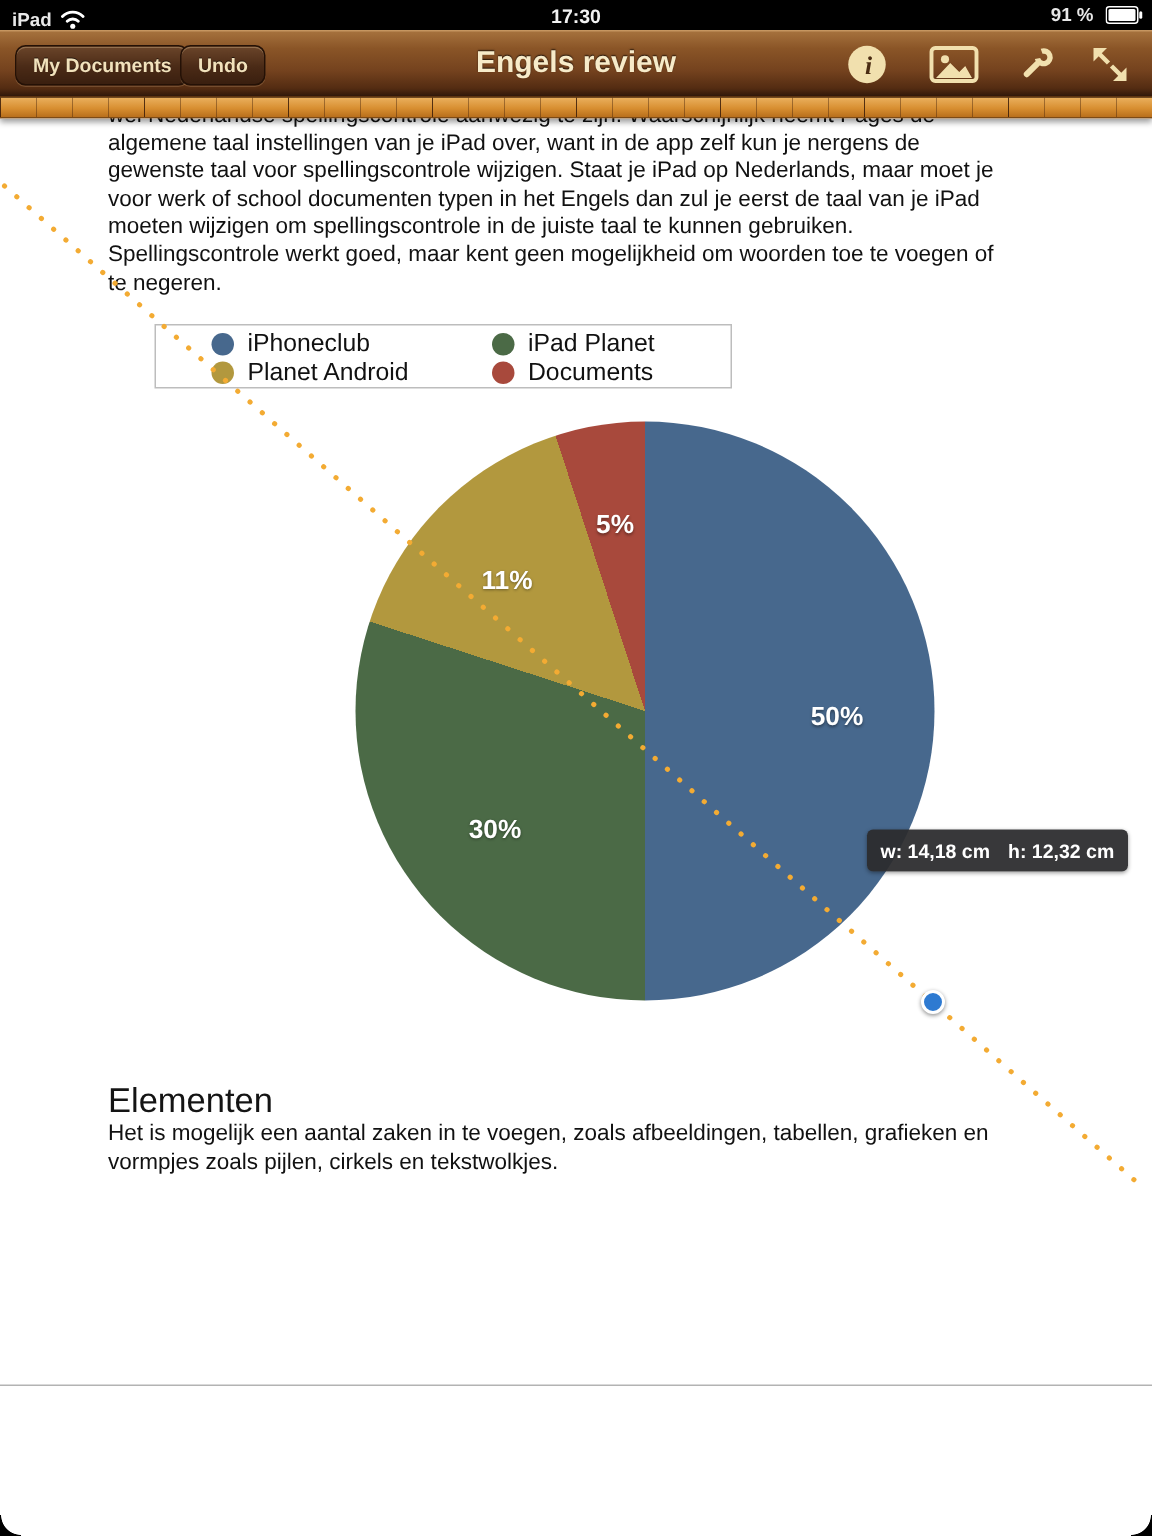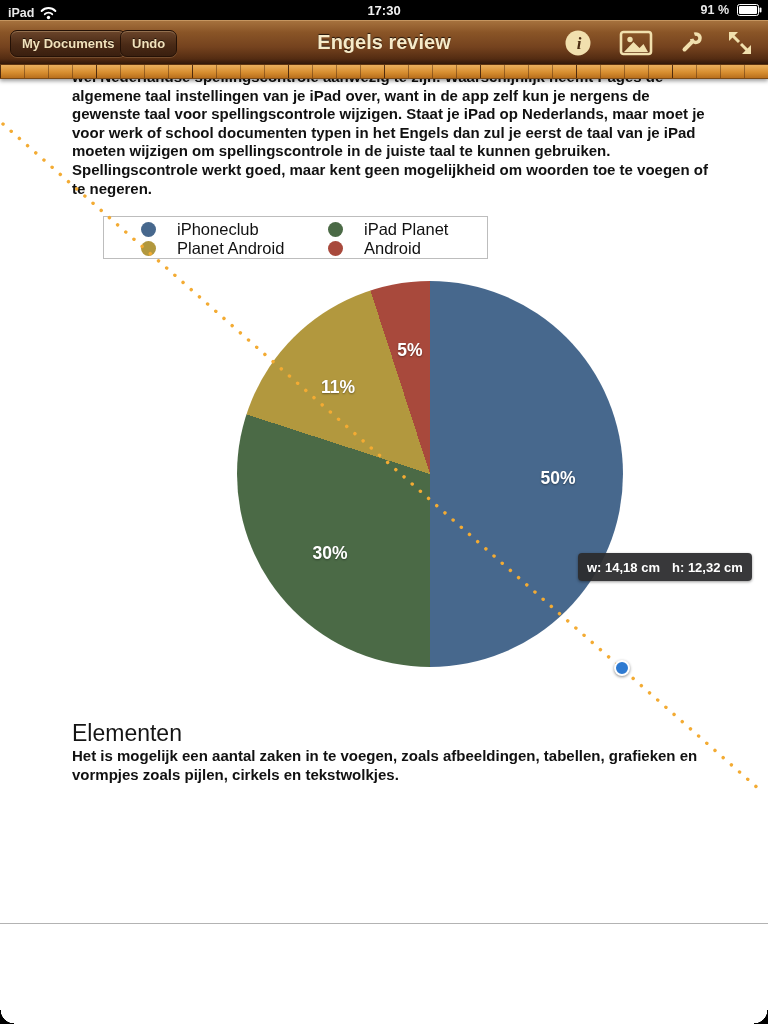--- a/index.html
+++ b/index.html
@@ -31,29 +31,29 @@
   
   .ruler{position:absolute;left:0;top:64px;width:768px;height:13px;z-index:30;
     background:
       repeating-linear-gradient(90deg,rgba(58,28,8,.75) 0 1px,transparent 1px 96px),
       repeating-linear-gradient(90deg,rgba(74,38,12,.45) 0 1px,transparent 1px 24px),
       linear-gradient(180deg,#eab05e 0%,#d88f31 55%,#b96f1c 100%);
     border-top:1px solid #5e3410;border-bottom:1px solid #7c4a16;
     box-shadow:0 2px 4px rgba(0,0,0,.4);}
   
   .para{position:absolute;left:72px;width:648px;color:#111;font-size:15px;line-height:18.6px;}
-  .para div{white-space:nowrap;font-weight:bold;}
+  .para div{white-space:nowrap;}
   .p-spelling{top:68px;}
   .h-elementen{position:absolute;left:72px;top:719px;font-size:23px;line-height:28px;color:#141414;}
   .p-elementen{top:747px;}
   .page-edge{position:absolute;left:0;top:923px;width:768px;height:1px;background:#b3b3b3;}
   
   .legend{position:absolute;left:103px;top:216px;width:385px;height:43px;background:#fff;
     border:1px solid #bdbdbd;box-sizing:border-box;}
-  .legend-item{position:absolute;display:flex;align-items:center;gap:21px;height:19px;}
+  .legend-item{position:absolute;display:flex;align-items:center;gap:9px;height:19px;}
   .li-0{left:37px;top:3px;} .li-1{left:224px;top:3px;} .li-2{left:37px;top:22px;} .li-3{left:224px;top:22px;}
   .legend-dot{width:15px;height:15px;border-radius:50%;flex:0 0 auto;}
   .legend-label{font-size:16.5px;color:#111;line-height:19px;}
   
   .pie{position:absolute;left:237px;top:281px;width:386px;height:386px;border-radius:50%;}
   .slice-label{position:absolute;transform:translate(-50%,-50%);color:#fff;font-weight:bold;
     font-size:17.5px;text-shadow:0 1px 2px rgba(0,0,0,.4);white-space:nowrap;}
   .sl-0{left:558px;top:478px;} .sl-1{left:330px;top:553px;} .sl-2{left:338px;top:387px;} .sl-3{left:410px;top:350px;}
   
   .guide-svg{position:absolute;left:0;top:0;width:768px;height:1024px;pointer-events:none;}
@@ -91,21 +91,21 @@
     <div class="legend-item li-1">
       <span class="legend-dot" style="background: rgb(75, 106, 70);"></span>
       <span class="legend-label">iPad Planet</span>
     </div>
     <div class="legend-item li-2">
       <span class="legend-dot" style="background: rgb(178, 152, 62);"></span>
       <span class="legend-label">Planet Android</span>
     </div>
     <div class="legend-item li-3">
       <span class="legend-dot" style="background: rgb(168, 73, 60);"></span>
-      <span class="legend-label">Android</span>
+      <span class="legend-label">Documents</span>
     </div>
   </div>
 
   <div class="pie" id="pie" style="background: conic-gradient(rgb(71, 104, 141) 0deg, rgb(71, 104, 141) 180deg, rgb(75, 106, 70) 180deg, rgb(75, 106, 70) 288deg, rgb(178, 152, 62) 288deg, rgb(178, 152, 62) 342deg, rgb(168, 73, 60) 342deg, rgb(168, 73, 60) 360deg);"></div>
   <span class="slice-label sl-0">50%</span>
   <span class="slice-label sl-1">30%</span>
   <span class="slice-label sl-2">11%</span>
   <span class="slice-label sl-3">5%</span>
 
   <div class="h-elementen">Elementen</div>

